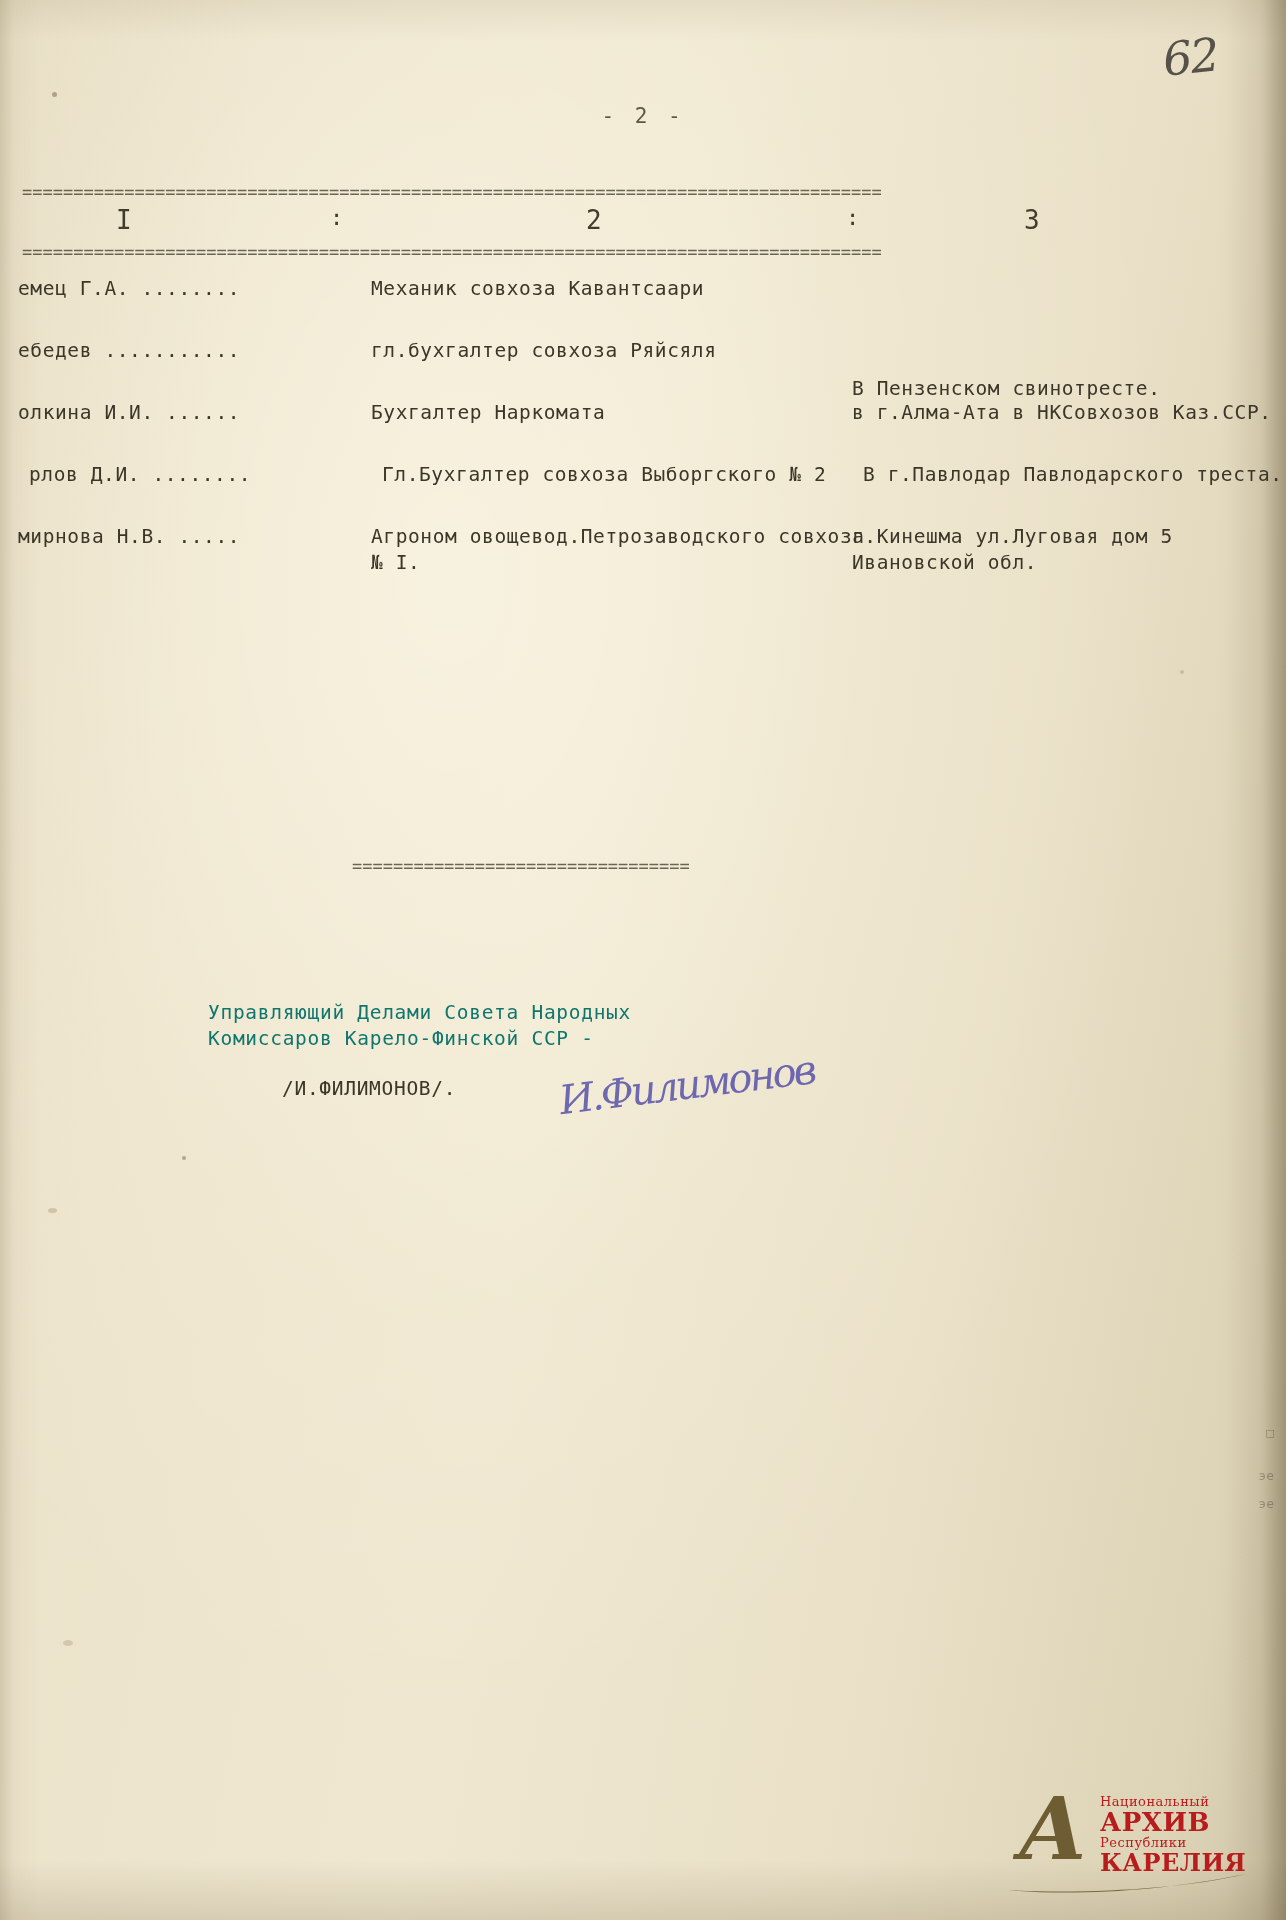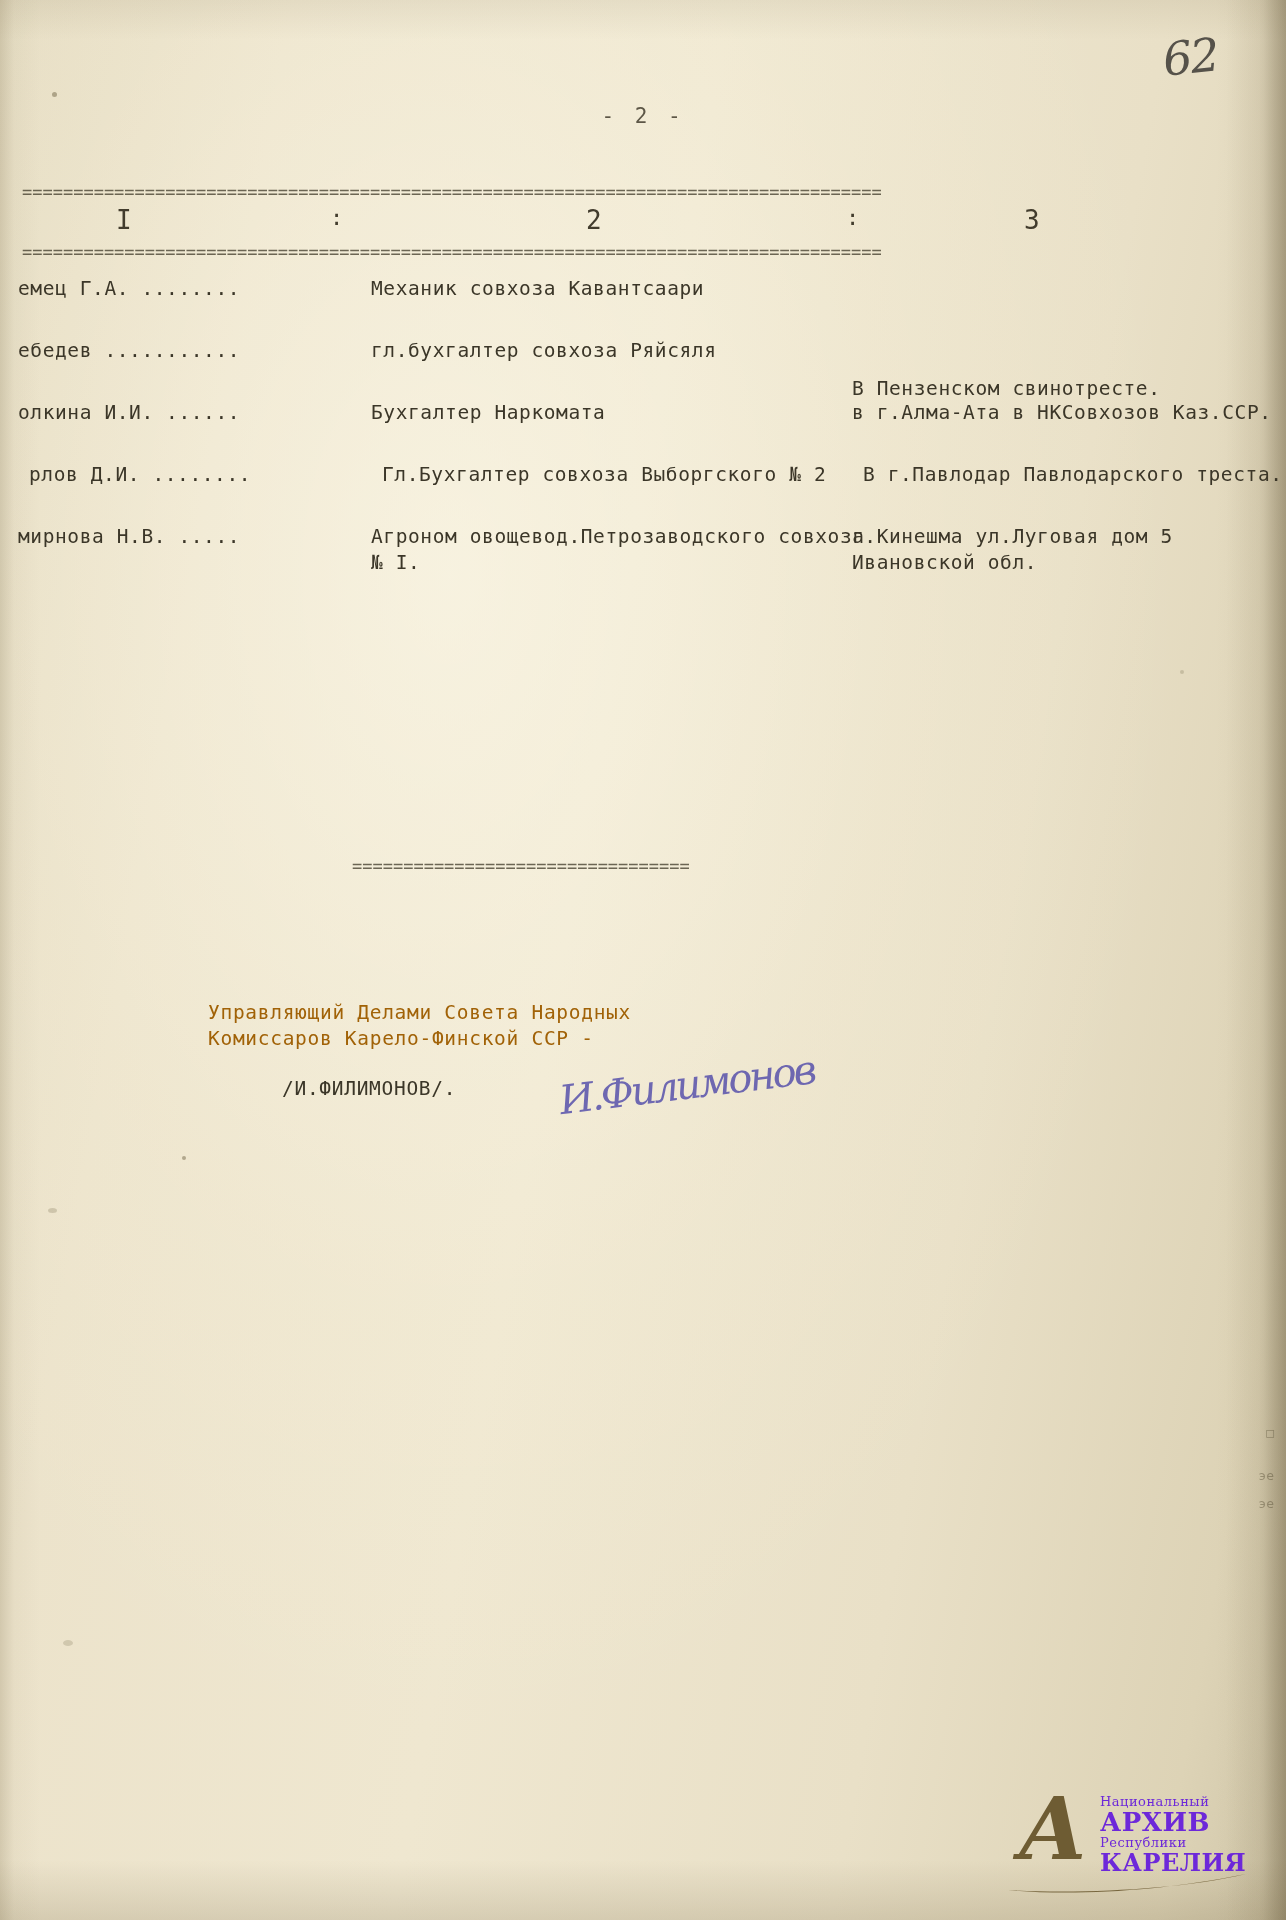--- a/index.html
+++ b/index.html
@@ -169,21 +169,21 @@
     opacity: 0.8;
   }
 
   .signature-block {
     position: absolute;
     left: 208px;
     top: 1000px;
     font-size: 19.5px;
     line-height: 26px;
     letter-spacing: 0.7px;
-    color: #a16207;
+    color: #0f766e;
     white-space: pre-line;
   }
   .sig-name {
     position: absolute;
     left: 282px;
     top: 1077px;
     font-size: 19.5px;
     letter-spacing: 0.7px;
     color: #3b3628;
   }
@@ -221,21 +221,21 @@
     font-style: italic;
     font-weight: bold;
     color: #6e5c33;
     line-height: 86px;
   }
   .wm-lines {
     position: absolute;
     left: 92px;
     top: 14px;
     font-family: "DejaVu Serif", serif;
-    color: #6d28d9;
+    color: #b91c1c;
   }
   .wm-small1 { font-size: 13px; letter-spacing: 0.5px; }
   .wm-big1 { font-size: 26px; font-weight: bold; letter-spacing: 0.5px; margin-top: -2px; }
   .wm-small2 { font-size: 13px; letter-spacing: 0.5px; margin-top: -2px; }
   .wm-big2 { font-size: 24px; font-weight: bold; letter-spacing: 0.5px; margin-top: -2px; }
   .wm-swoosh {
     position: absolute;
     left: 0px;
     bottom: -6px;
     width: 240px;

